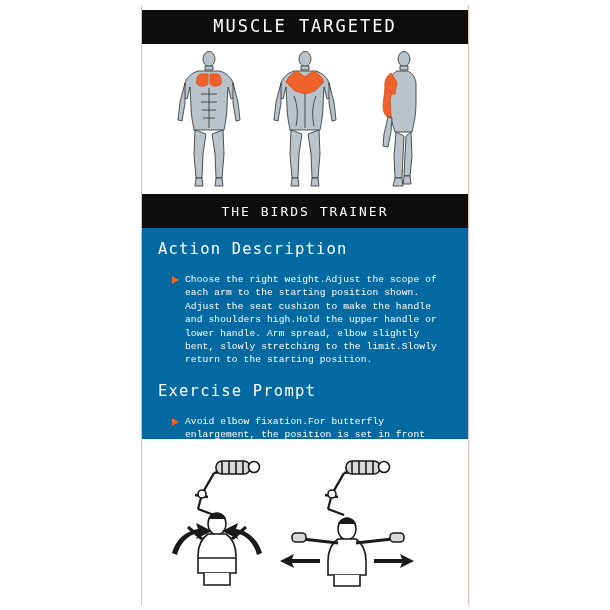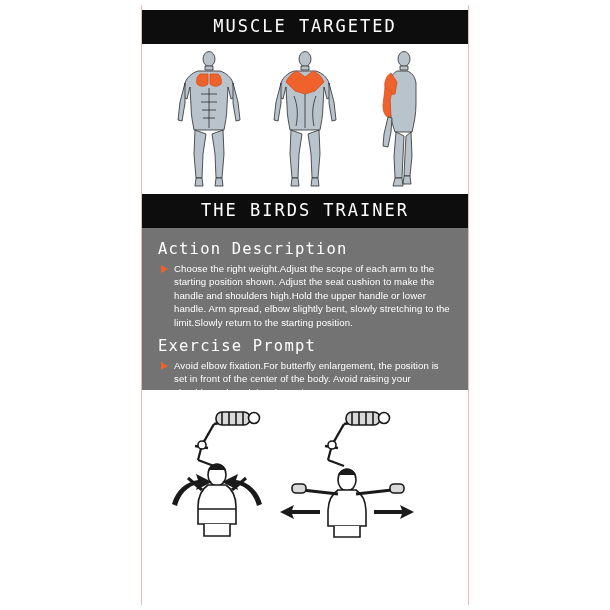--- a/index.html
+++ b/index.html
@@ -36,60 +36,60 @@
     background: #0d0d0d;
     color: #ffffff;
     text-align: center;
     font-family: "DejaVu Sans Mono", monospace;
     letter-spacing: 2px;
     font-size: 17px;
     line-height: 1;
     padding: 8px 0 9px 0;
   }
   .bar-top { margin-top: 5px; }
-  .bar-title { font-size: 17px; text-align: center; }
+  .bar-title { font-size: 13px; text-align: center; }
 
   
   .anatomy {
     height: 150px;
     background: #ffffff;
     display: flex;
     align-items: flex-start;
     justify-content: center;
     gap: 22px;
     padding-top: 6px;
     box-sizing: border-box;
   }
   .figure { width: 74px; height: 140px; }
 
   
   .info {
-    background: #737373;
+    background: #0369a1;
     color: #ffffff;
     padding: 10px 14px 16px 14px;
     box-sizing: border-box;
-    height: 162px;
+    height: 211px;
   }
   .sec-title {
     font-family: "DejaVu Sans Mono", monospace;
     font-size: 15.5px;
     letter-spacing: 1.2px;
     margin: 2px 0 4px 2px;
     color: #ffffff;
   }
   .sec-title-2 { margin-top: 8px; }
   .para {
     position: relative;
-    font-family: Liberation Sans, sans-serif;
+    font-family: Liberation Mono, monospace;
     font-size: 9.6px;
     line-height: 13.4px;
     letter-spacing: 0.1px;
     color: #ffffff;
     padding-left: 14px;
-    margin: 4px;
+    margin: 15px;
   }
   .tri {
     position: absolute;
     left: 1px;
     top: 3px;
     width: 0;
     height: 0;
     border-top: 4.5px solid transparent;
     border-bottom: 4.5px solid transparent;
     border-left: 7px solid #f0622c;

